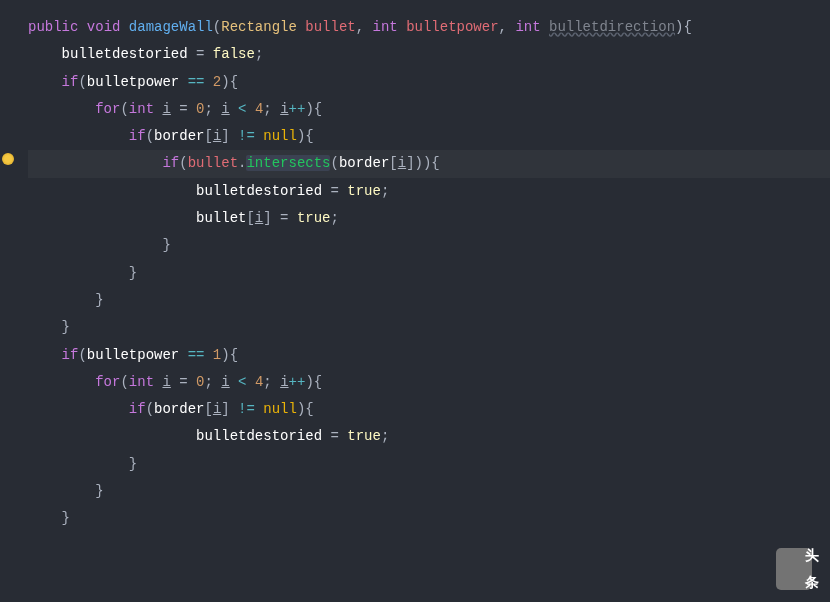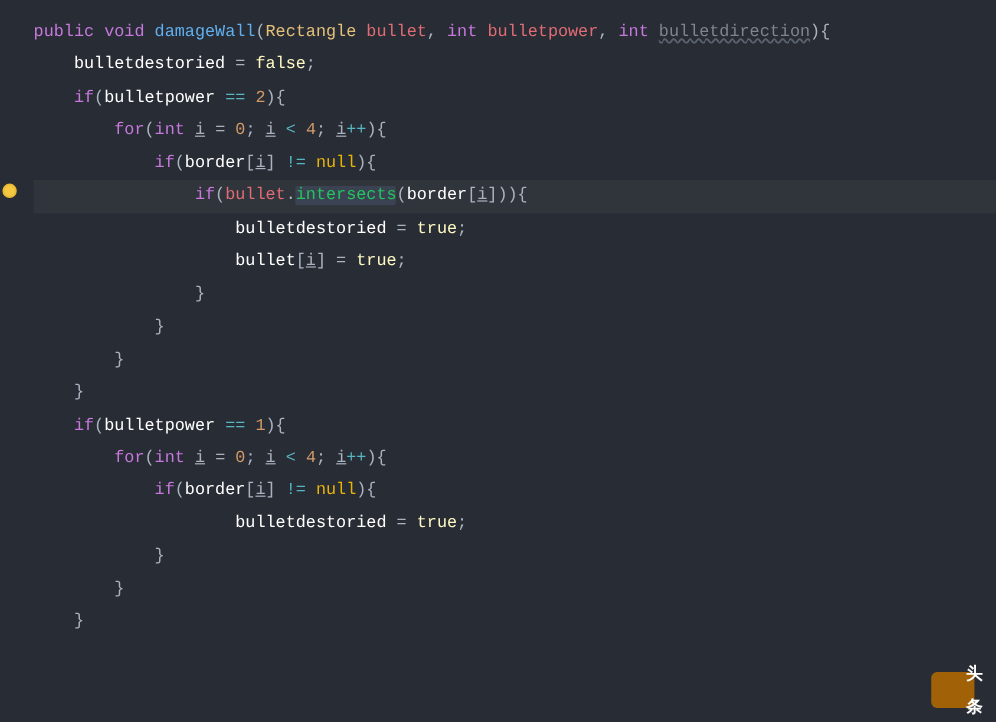--- a/index.html
+++ b/index.html
@@ -58,22 +58,22 @@
       right: 18px;
       display: flex;
       align-items: center;
       gap: 8px;
       color: #fff;
       font-family: sans-serif;
       font-size: 15px;
     }
     .wm-icon {
       width: 26px;
-      height: 30px;
-      background: #a16207;
+      height: 42px;
+      background: #737373;
       border-radius: 5px;
       display: flex;
       align-items: center;
       justify-content: center;
       color: #fff;
       font-size: 14px;
       font-weight: bold;
       padding-left: 36px;
     }
     .wm-at { color: #aaa; margin-right:2px; }

